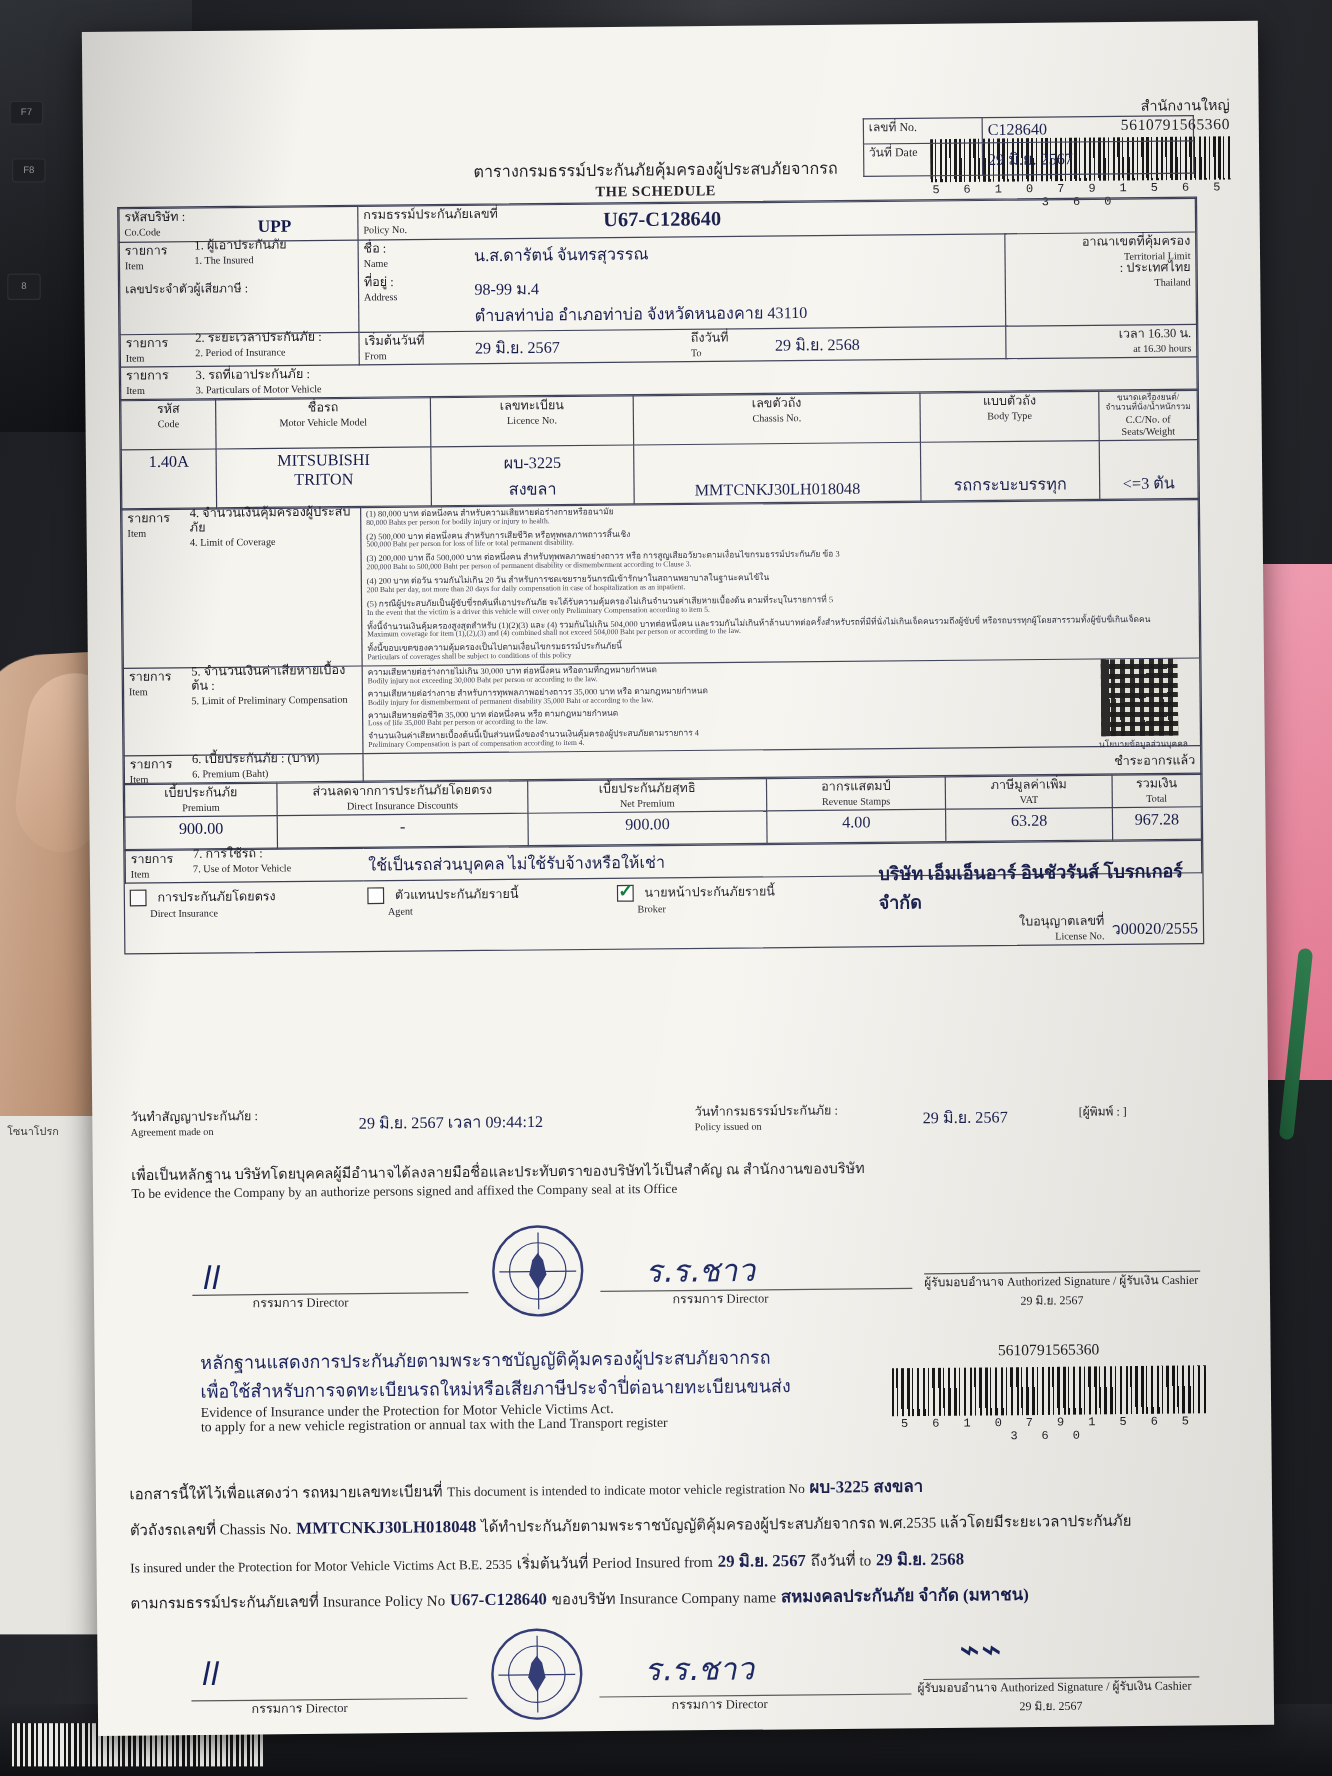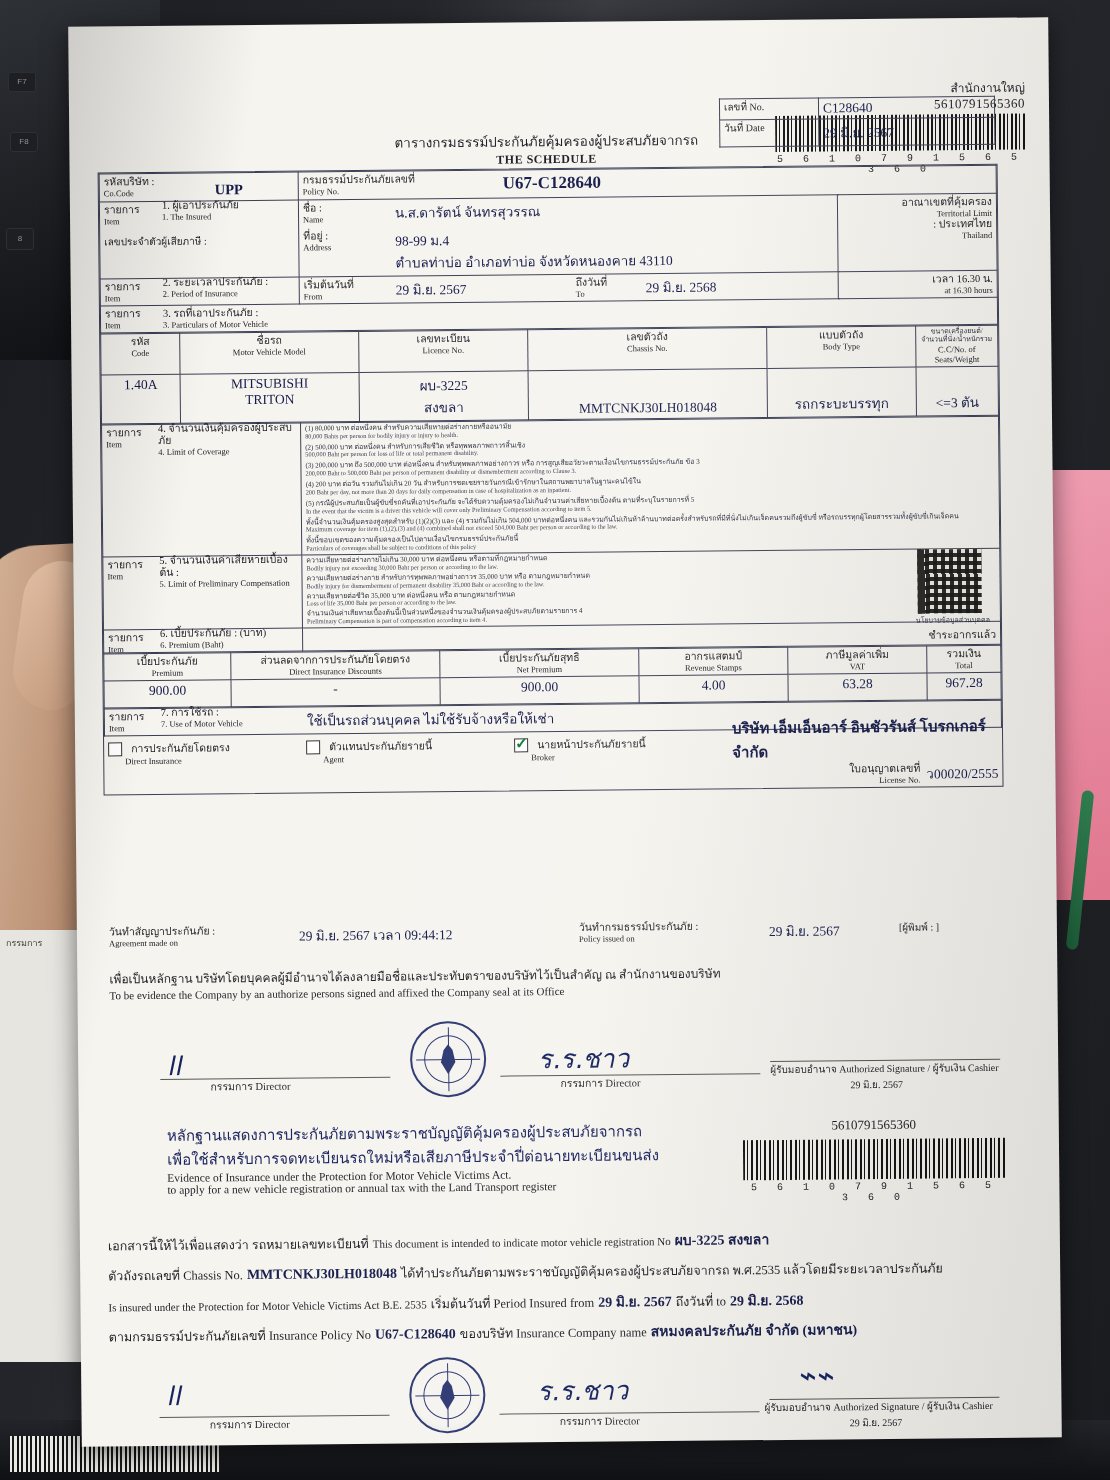--- a/index.html
+++ b/index.html
@@ -103,28 +103,28 @@
   .para{font-size:12.5px;line-height:1.6;}
   .paraen{font-size:11px;}
   .hilite{font-size:14px;font-weight:bold;color:#141a4a;}
   .bigsign{font-family:"DejaVu Sans",sans-serif;font-size:30px;color:#13205e;transform:skewX(-10deg);}
 </style>
 </head>
 <body>
 
 <div class="bg-photo"></div>
 <div class="laptop-left"></div>
-<div class="key" style="left:8px;top:72px;width:26px;height:18px;line-height:18px;">F7</div>
+<div class="key" style="left:8px;top:84px;width:26px;height:18px;line-height:18px;">F7</div>
 <div class="key" style="left:10px;top:132px;width:26px;height:18px;line-height:18px;">F8</div>
 <div class="key" style="left:6px;top:228px;width:26px;height:20px;line-height:20px;">8</div>
 <div class="pink-pad"></div>
 <div class="pen"></div>
 <div class="hand"></div>
 <div class="thumb"></div>
-<div class="paper-left"><span>กรรมการ</span></div>
+<div class="paper-left"><span>โซนาโปรก</span></div>
 <div class="bottom-strip"></div>
 <div class="bot-barcode"></div>
 
 <div class="sheet">
 
   <div class="hq">สำนักงานใหญ่</div>
   <div class="barcode-num">5610791565360</div>
   <div class="barcode"></div>
   <div class="barcode-digits">5 6 1 0 7 9 1 5 6 5 3 6 0</div>
 

